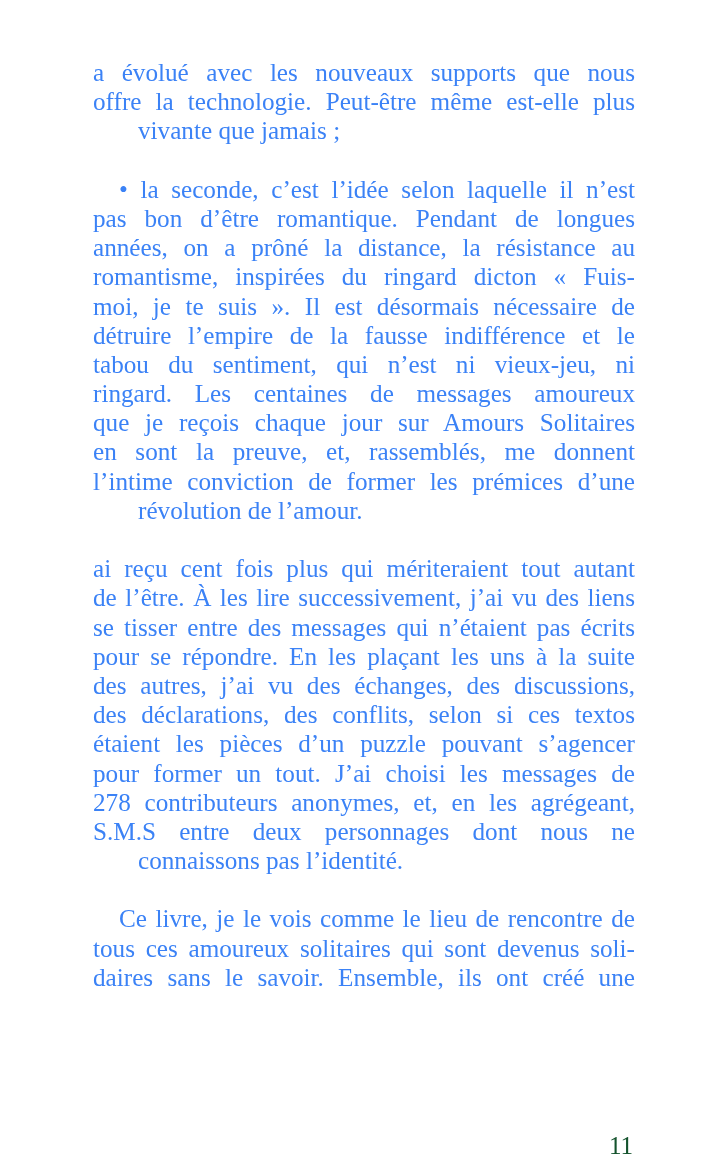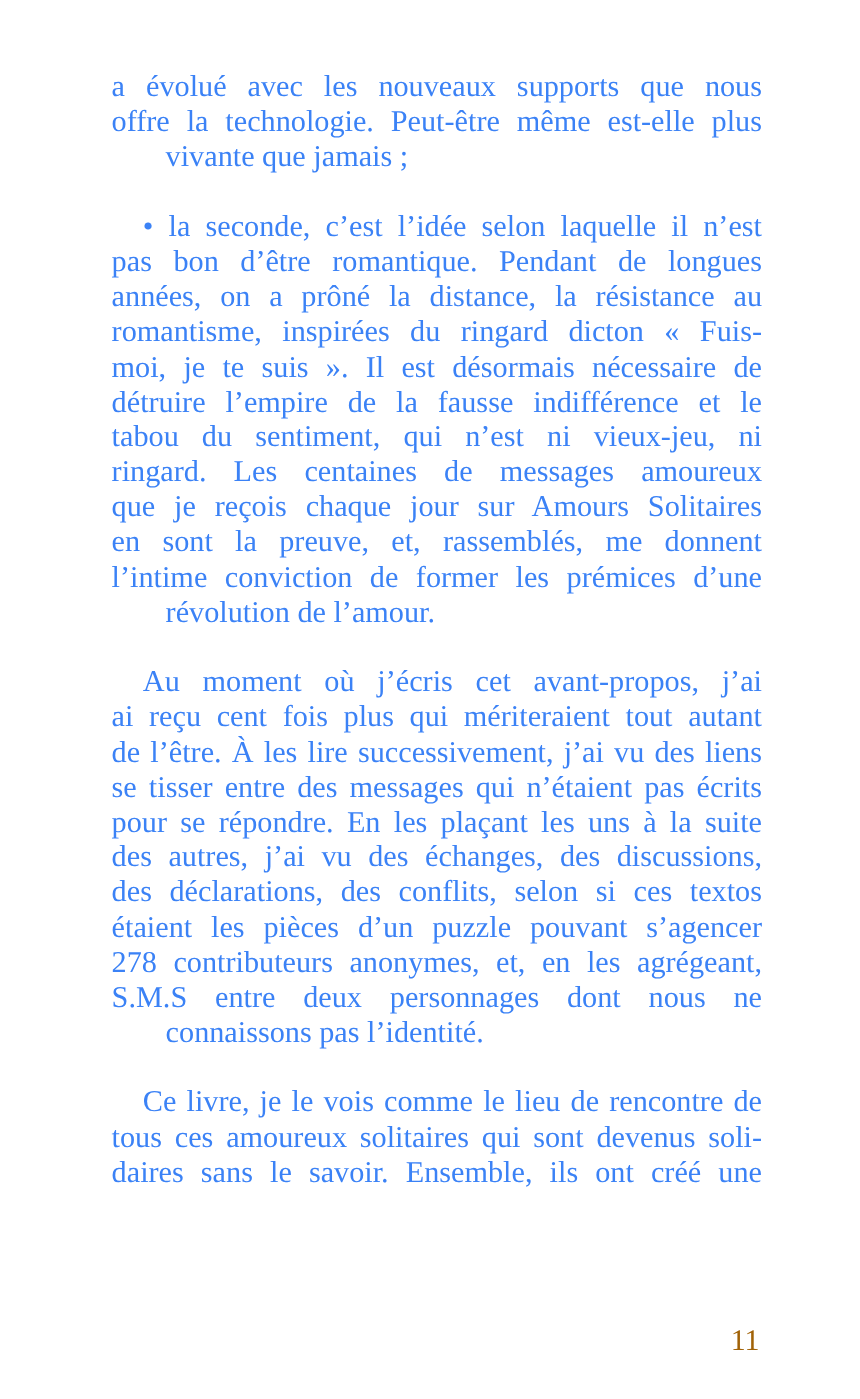--- a/index.html
+++ b/index.html
@@ -11,23 +11,23 @@
   }
   .para { margin: 0; }
   .line {
     display: block; white-space: nowrap; text-align: justify;
     text-align-last: justify; height: 29.2px; overflow: visible;
   }
   .line.last { text-align-last: left; margin-left: 45px; }
   .gap { height: 29.2px; }
   .indent { padding-left: 26px; }
   .page-number {
-    position: absolute; right: 84px; top: 1104px;
+    position: absolute; right: 84px; top: 1132px;
     font-family: "Liberation Serif", "DejaVu Serif", serif;
-    font-size: 25px; color: #a16207;
+    font-size: 25px; color: #14532d;
   }
 </style>
 </head>
 <body>
 
 <div class="page">
 
   <div class="para">
     <span class="line">a évolué avec les nouveaux supports que nous</span>
     <span class="line">offre la technologie. Peut-être même est-elle plus</span>
@@ -47,28 +47,28 @@
     <span class="line">ringard. Les centaines de messages amoureux</span>
     <span class="line">que je reçois chaque jour sur Amours Solitaires</span>
     <span class="line">en sont la preuve, et, rassemblés, me donnent</span>
     <span class="line">l’intime conviction de former les prémices d’une</span>
     <span class="line last">révolution de l’amour.</span>
   </div>
 
   <div class="gap"></div>
 
   <div class="para">
-    <span class="line indent">Au moment où j’écris cet avant-propos, j’ai</span>
     <span class="line">ai reçu cent fois plus qui mériteraient tout autant</span>
     <span class="line">de l’être. À les lire successivement, j’ai vu des liens</span>
     <span class="line">se tisser entre des messages qui n’étaient pas écrits</span>
     <span class="line">pour se répondre. En les plaçant les uns à la suite</span>
     <span class="line">des autres, j’ai vu des échanges, des discussions,</span>
     <span class="line">des déclarations, des conflits, selon si ces textos</span>
     <span class="line">étaient les pièces d’un puzzle pouvant s’agencer</span>
+    <span class="line">pour former un tout. J’ai choisi les messages de</span>
     <span class="line">278 contributeurs anonymes, et, en les agrégeant,</span>
     <span class="line">S.M.S entre deux personnages dont nous ne</span>
     <span class="line last">connaissons pas l’identité.</span>
   </div>
 
   <div class="gap"></div>
 
   <div class="para">
     <span class="line indent">Ce livre, je le vois comme le lieu de rencontre de</span>
     <span class="line">tous ces amoureux solitaires qui sont devenus soli-</span>

